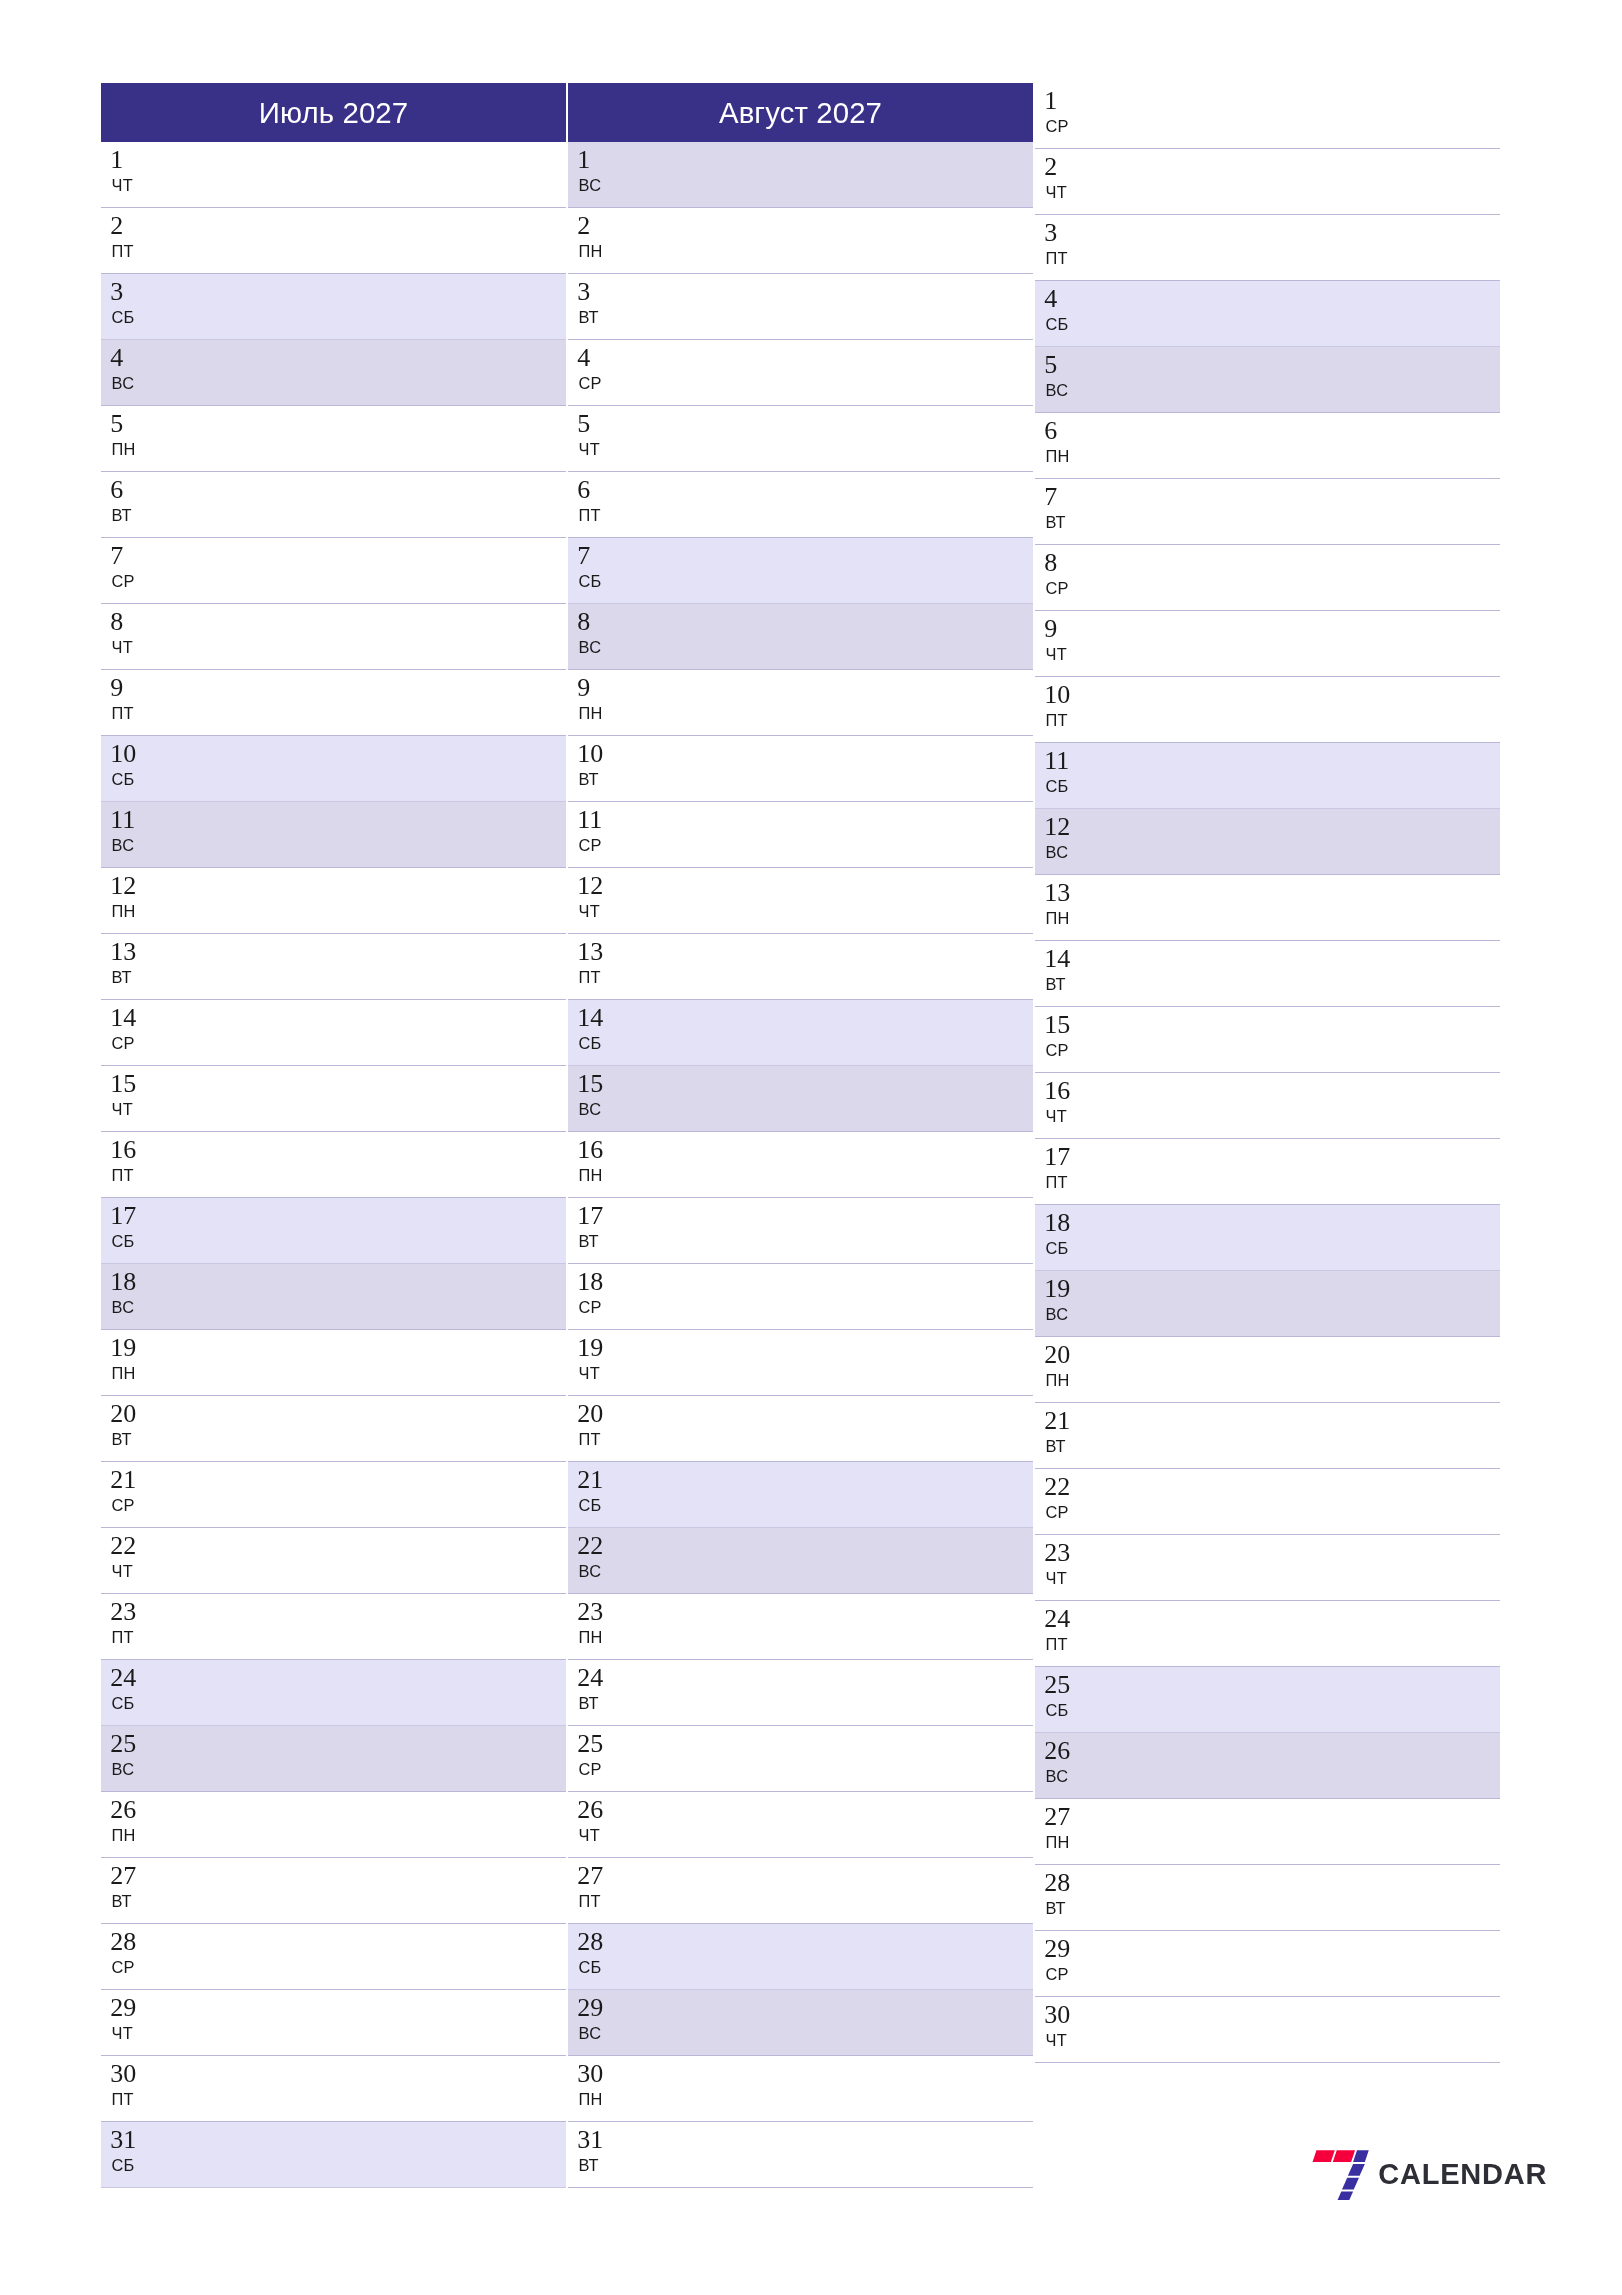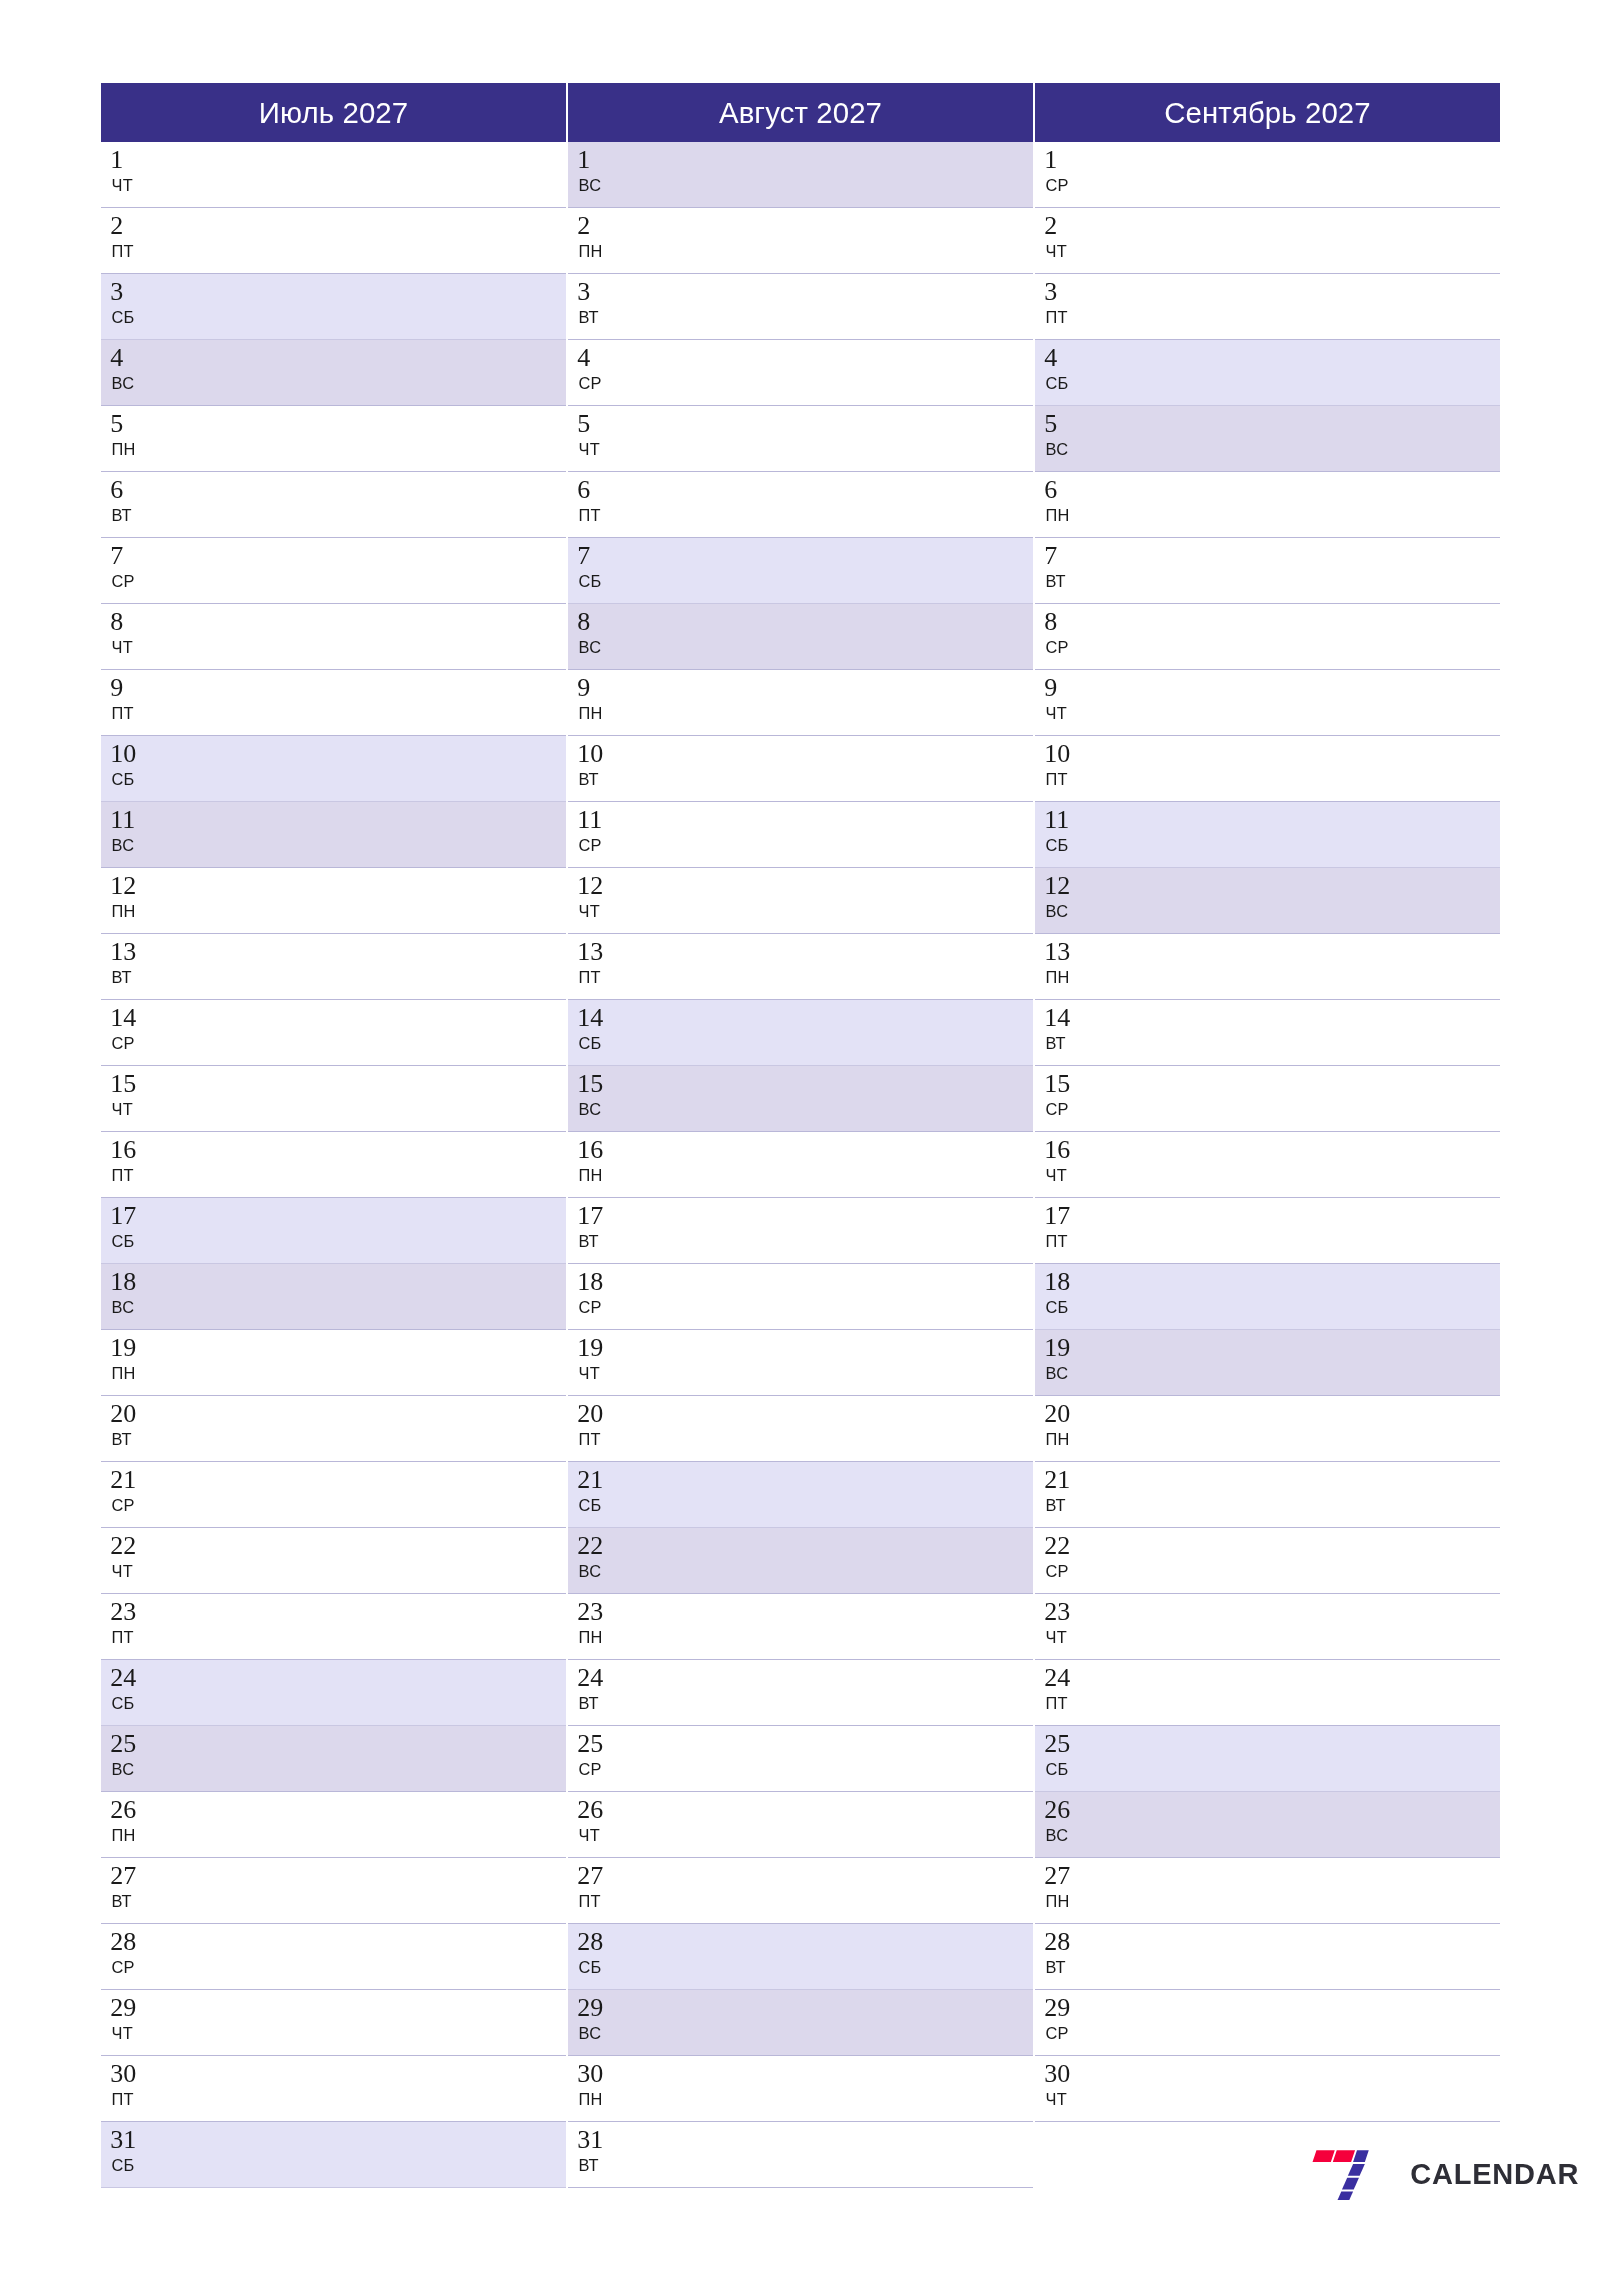--- a/index.html
+++ b/index.html
@@ -87,21 +87,20 @@
   
   #brand {
     position: absolute;
     left: 1311px;
     top: 2148px;
     width: 216px;
     height: 52px;
     display: flex;
     flex-direction: row;
     align-items: center;
-    gap: 32px;
   }
   .logo-mark {
     width: 58px;
     height: 51px;
     position: relative;
     flex: none;
   }
   .brand-text {
     font-size: 29px;
     font-weight: bold;
@@ -368,21 +367,20 @@
           <span class="day-num">30</span>
           <span class="day-dow">ПН</span>
         </div>
         <div class="day-row">
           <span class="day-num">31</span>
           <span class="day-dow">ВТ</span>
         </div>
       </div>
     </div>
     <div class="month-col">
-      <div class="month-header">Сентябрь 2027</div>
       <div class="days">
         <div class="day-row">
           <span class="day-num">1</span>
           <span class="day-dow">СР</span>
         </div>
         <div class="day-row">
           <span class="day-num">2</span>
           <span class="day-dow">ЧТ</span>
         </div>
         <div class="day-row">

